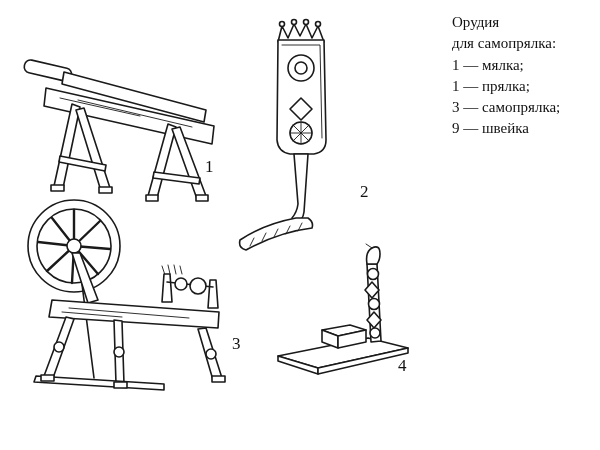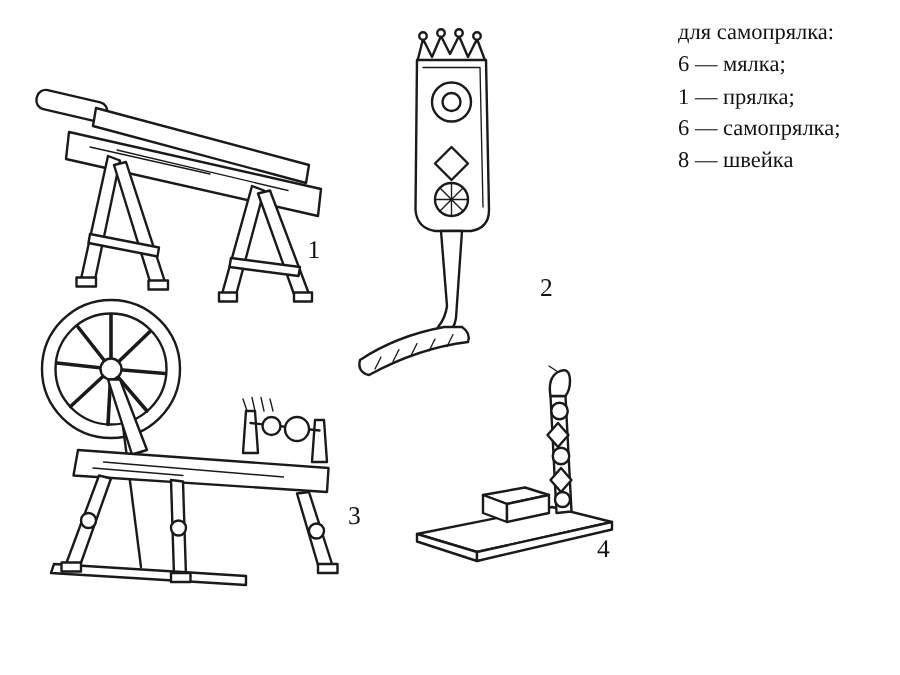--- a/index.html
+++ b/index.html
@@ -139,20 +139,21 @@
       </g>
     </svg>
   </figure>
 
   <span class="fignum num1">1</span>
   <span class="fignum num2">2</span>
   <span class="fignum num3">3</span>
   <span class="fignum num4">4</span>
 
   <div class="caption">
+    <div class="line">Орудия</div>
     <div class="line">для самопрялка:</div>
-    <div class="line">6 — мялка;</div>
+    <div class="line">1 — мялка;</div>
     <div class="line">1 — прялка;</div>
-    <div class="line">6 — самопрялка;</div>
-    <div class="line">8 — швейка</div>
+    <div class="line">3 — самопрялка;</div>
+    <div class="line">9 — швейка</div>
   </div>
 
 </div>
 
 </body></html>

